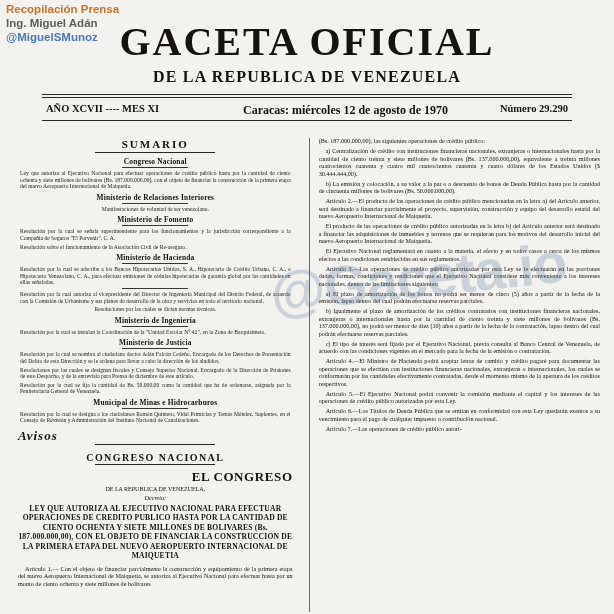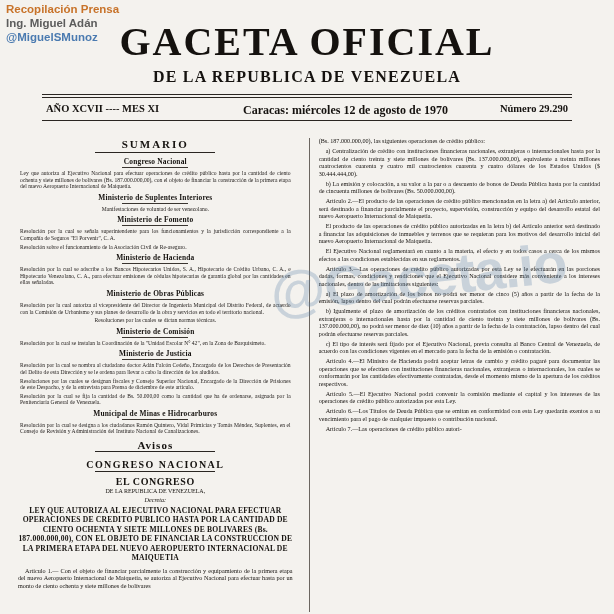--- a/index.html
+++ b/index.html
@@ -110,29 +110,29 @@
   .entry{
     font-size:5.6px;
     line-height:6.6px;
     text-align:justify;
     margin:0 0 2px 0;
     padding:0 2px;
     color:#262220;
   }
   .entry.center{text-align:center;}
   .avisos{
-    text-align:center;font-size:11px;font-weight:700;margin-top:4px;letter-spacing:1px;
+    text-align:left;font-size:13px;font-weight:700;margin-top:4px;letter-spacing:1px;font-style:italic;
   }
 
   
   .congreso-h{
     text-align:center;font-size:10px;font-weight:700;letter-spacing:1.4px;margin:7px 0 1px 0;
   }
   .congreso-sub{
-    text-align:center;font-size:10px;font-weight:700;margin:2px 0 0 0;letter-spacing:.6px;
+    text-align:right;font-size:13px;font-weight:700;margin:2px 0 0 0;letter-spacing:.6px;
   }
   .congreso-sub2{
     text-align:center;font-size:6px;margin:1px 0 2px 0;
   }
   .decreta{
     text-align:center;font-size:6.2px;font-style:italic;margin:1px 0 3px 0;
   }
   .lawtitle{
     font-size:7.6px;
     font-weight:700;
@@ -183,47 +183,46 @@
       <div class="sumario-h">SUMARIO</div>
       <div class="sumario-rule"></div>
 
       <div>
         <div class="org">Congreso Nacional</div>
         <div class="orgrule"></div>
         <div class="entry">Ley que autoriza al Ejecutivo Nacional para efectuar operaciones de crédito público hasta por la cantidad de ciento ochenta y siete millones de bolívares (Bs. 187.000.000,00), con el objeto de financiar la construcción de la primera etapa del nuevo Aeropuerto Internacional de Maiquetía.</div>
       </div>
 
       <div>
-        <div class="org">Ministerio de Suplentes Interiores</div>
+        <div class="org">Ministerio de Relaciones Interiores</div>
         <div class="orgrule"></div>
         <div class="entry center">Manifestaciones de voluntad de ser venezolano.</div>
       </div>
 
       <div>
         <div class="org">Ministerio de Fomento</div>
         <div class="orgrule"></div>
         <div class="entry">Resolución por la cual se señala superintendente para los funcionamientos y la jurisdicción correspondiente a la Compañía de Seguros "El Porvenir", C. A.</div>
         <div class="entry">Resolución sobre el funcionamiento de la Asociación Civil de Re-aseguro.</div>
       </div>
 
       <div>
         <div class="org">Ministerio de Hacienda</div>
         <div class="orgrule"></div>
         <div class="entry">Resolución por la cual se adscribe a los Bancos Hipotecarios Unidos, S. A., Hipotecario de Crédito Urbano, C. A., e Hipotecario Venezolano, C. A., para efectuar emisiones de cédulas hipotecarias de garantía global por las cantidades en ellas señaladas.</div>
       </div>
 
       <div>
-        <div class="org">Ministerio de Obras Públicas</div>
         <div class="orgrule"></div>
         <div class="entry">Resolución por la cual autoriza al vicepresidente del Director de Ingeniería Municipal del Distrito Federal, de acuerdo con la Comisión de Urbanismo y sus planes de desarrollo de la obra y servicios en todo el territorio nacional.</div>
         <div class="entry center">Resoluciones por las cuales se dictan normas técnicas.</div>
       </div>
 
       <div>
-        <div class="org">Ministerio de Comisión</div>
+        <div class="org">Ministerio de Ingeniería</div>
         <div class="orgrule"></div>
         <div class="entry">Resolución por la cual se instalan la Coordinación de la "Unidad Escolar N° 42", en la Zona de Barquisimeto.</div>
       </div>
 
       <div>
         <div class="org">Ministerio de Justicia</div>
         <div class="orgrule"></div>
         <div class="entry">Resolución por la cual se nombra al ciudadano doctor Adán Falcón Cedeño, Encargado de los Derechos de Presentación del Delito de esta Dirección y se le ordena para llevar a cabo la dirección de los aludidos.</div>
         <div class="entry">Resoluciones por las cuales se designan fiscales y Consejo Superior Nacional, Encargado de la Dirección de Prisiones de este Despacho, y de la entrevista para Prensa de diciembre de este artículo.</div>
         <div class="entry">Resolución por la cual se fija la cantidad de Bs. 50.000,00 como la cantidad que ha de ordenarse, asignada por la Penitenciaría General de Venezuela.</div>

